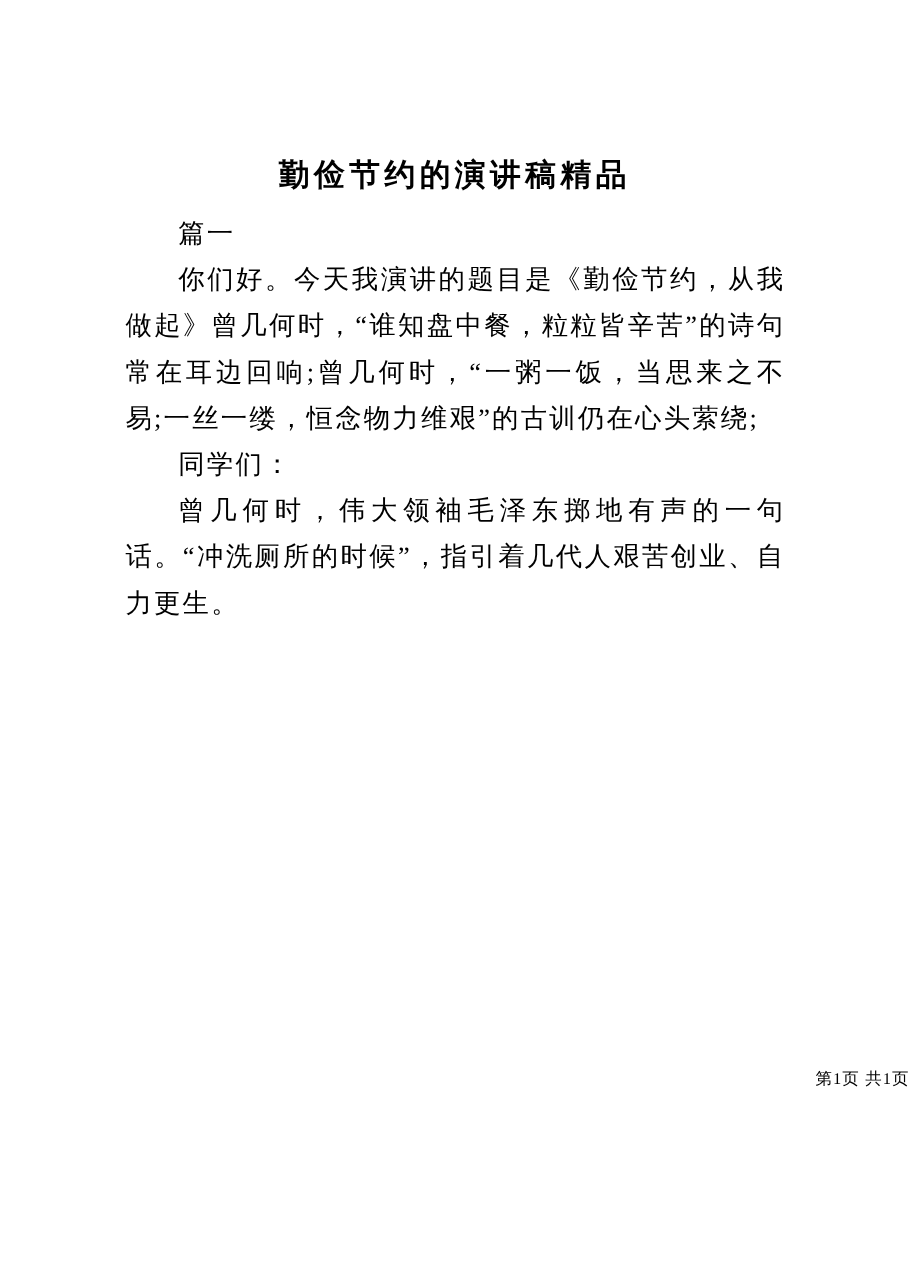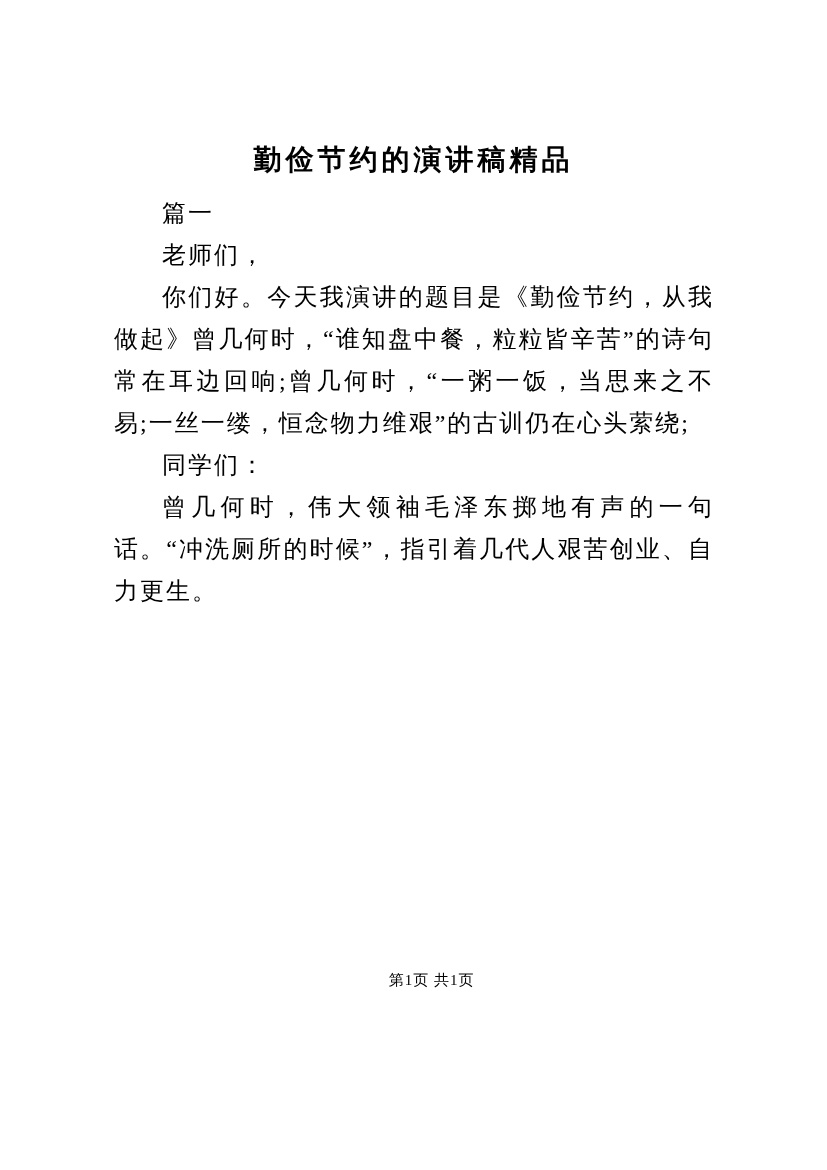--- a/index.html
+++ b/index.html
@@ -41,37 +41,36 @@
   }
   .doc-body p {
     text-indent: 2em;
     margin: 0;
   }
   .page-footer {
     position: absolute;
     left: 0;
     right: 0;
     bottom: 58px;
-    text-align: center;
+    text-align: right;
     font-size: 15px;
     letter-spacing: 1px;
     color: #000000;
     padding-left: 36px;
   }
 </style>
 </head>
 <body>
 
 <div class="page">
 
   <h1 class="doc-title">勤俭节约的演讲稿精品</h1>
 
   <div class="doc-body">
     <p>篇一</p>
-    <p>老师们，</p>
     <p>你们好。今天我演讲的题目是《勤俭节约，从我做起》曾几何时，“谁知盘中餐，粒粒皆辛苦”的诗句常在耳边回响;曾几何时，“一粥一饭，当思来之不易;一丝一缕，恒念物力维艰”的古训仍在心头萦绕;</p>
     <p>同学们：</p>
     <p>曾几何时，伟大领袖毛泽东掷地有声的一句话。“冲洗厕所的时候”，指引着几代人艰苦创业、自力更生。</p>
   </div>
 
   <div class="page-footer">
     <span>第1页 共1页</span>
   </div>
 
 </div>

